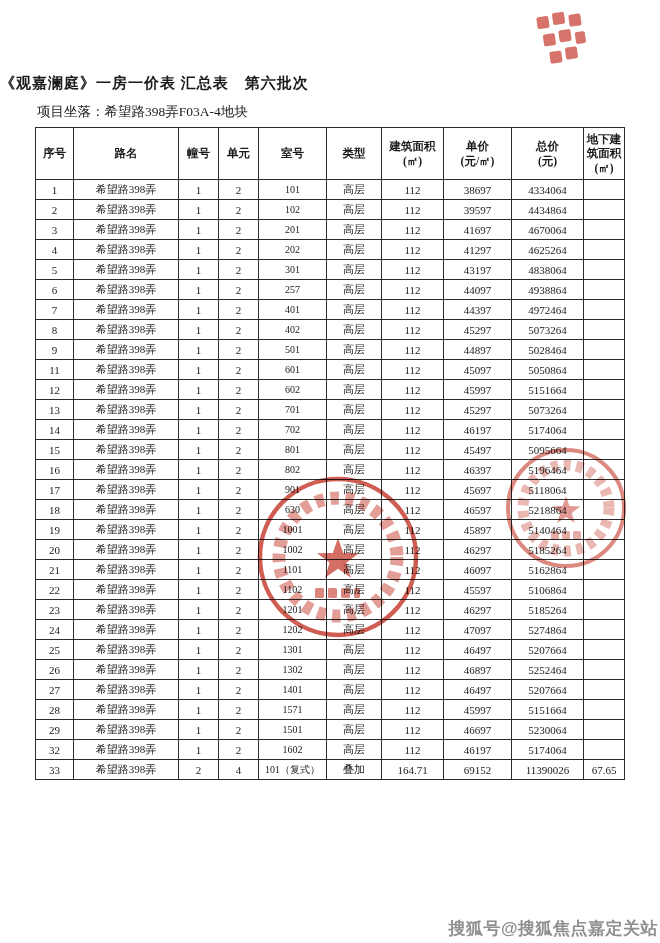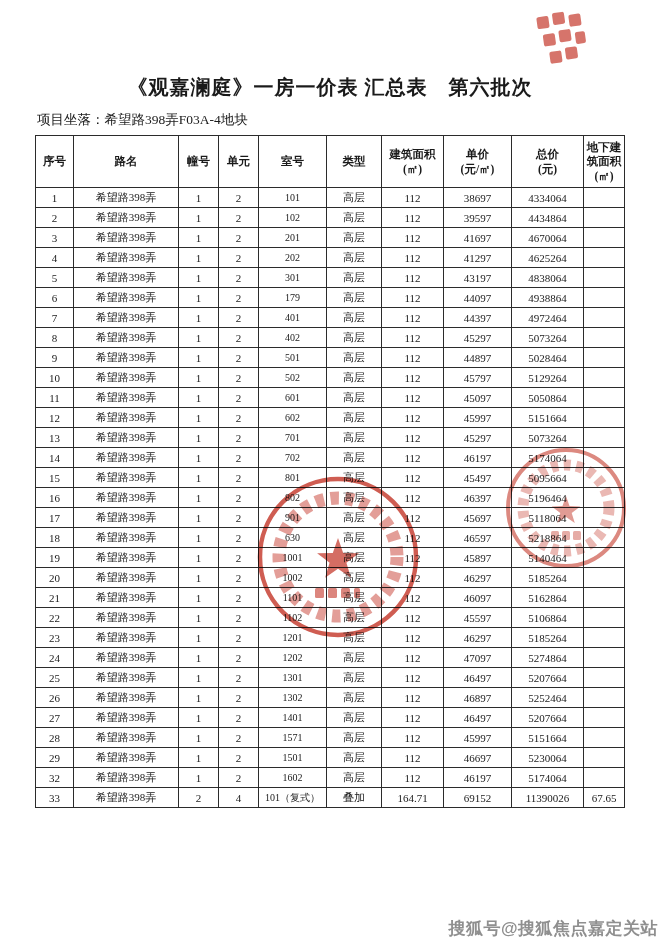--- a/index.html
+++ b/index.html
@@ -2,22 +2,22 @@
 <html><head>
 <meta charset="utf-8">
 <style>
   * { margin:0; padding:0; box-sizing:border-box; }
   html,body { width:660px; height:943px; background:#f2f2f2; }
   .page {
     position:relative; width:660px; height:943px; background:#ffffff;
     overflow:hidden; font-family:"Liberation Serif","DejaVu Serif",serif; color:#1a1a1a;
   }
   .title {
-    padding-top:74px; text-align:center; font-weight:bold;
-    font-size:20px; letter-spacing:1px;
+    padding-top:74px; text-align:left; font-weight:bold;
+    font-size:15px; letter-spacing:1px;
   }
   .location {
     margin:10px 0 6px 37px; font-weight:normal; font-size:13.5px;
   }
   table.price-table {
     border-collapse:collapse; table-layout:fixed;
     width:589px; margin-left:35px; background:transparent;
   }
   .price-table th, .price-table td {
     border:1px solid #2b2b2b; text-align:center; vertical-align:middle;
@@ -148,21 +148,21 @@
     <td>43197</td>
     <td>4838064</td>
     <td></td>
   </tr>
 
   <tr>
     <td>6</td>
     <td>希望路398弄</td>
     <td>1</td>
     <td>2</td>
-    <td>179</td>
+    <td>257</td>
     <td>高层</td>
     <td>112</td>
     <td>44097</td>
     <td>4938864</td>
     <td></td>
   </tr>
 
   <tr>
     <td>7</td>
     <td>希望路398弄</td>
@@ -195,32 +195,20 @@
     <td>1</td>
     <td>2</td>
     <td>501</td>
     <td>高层</td>
     <td>112</td>
     <td>44897</td>
     <td>5028464</td>
     <td></td>
   </tr>
 
-  <tr>
-    <td>10</td>
-    <td>希望路398弄</td>
-    <td>1</td>
-    <td>2</td>
-    <td>502</td>
-    <td>高层</td>
-    <td>112</td>
-    <td>45797</td>
-    <td>5129264</td>
-    <td></td>
-  </tr>
 
   <tr>
     <td>11</td>
     <td>希望路398弄</td>
     <td>1</td>
     <td>2</td>
     <td>601</td>
     <td>高层</td>
     <td>112</td>
     <td>45097</td>

